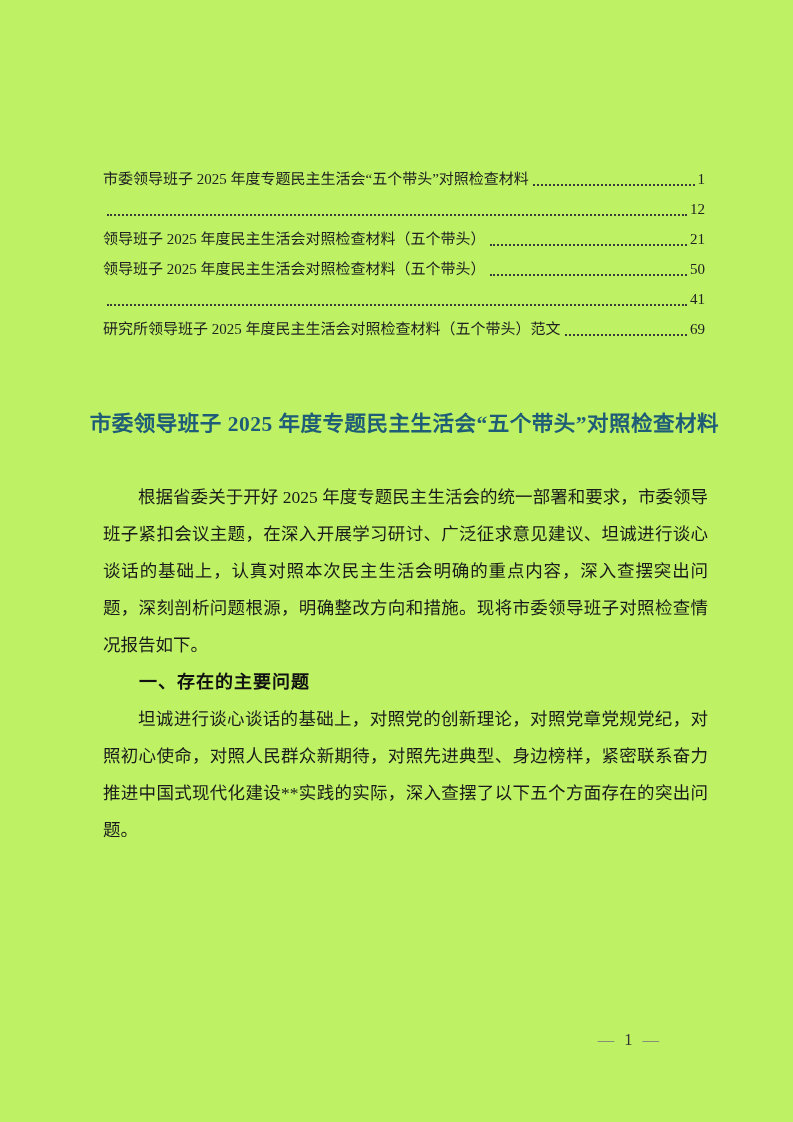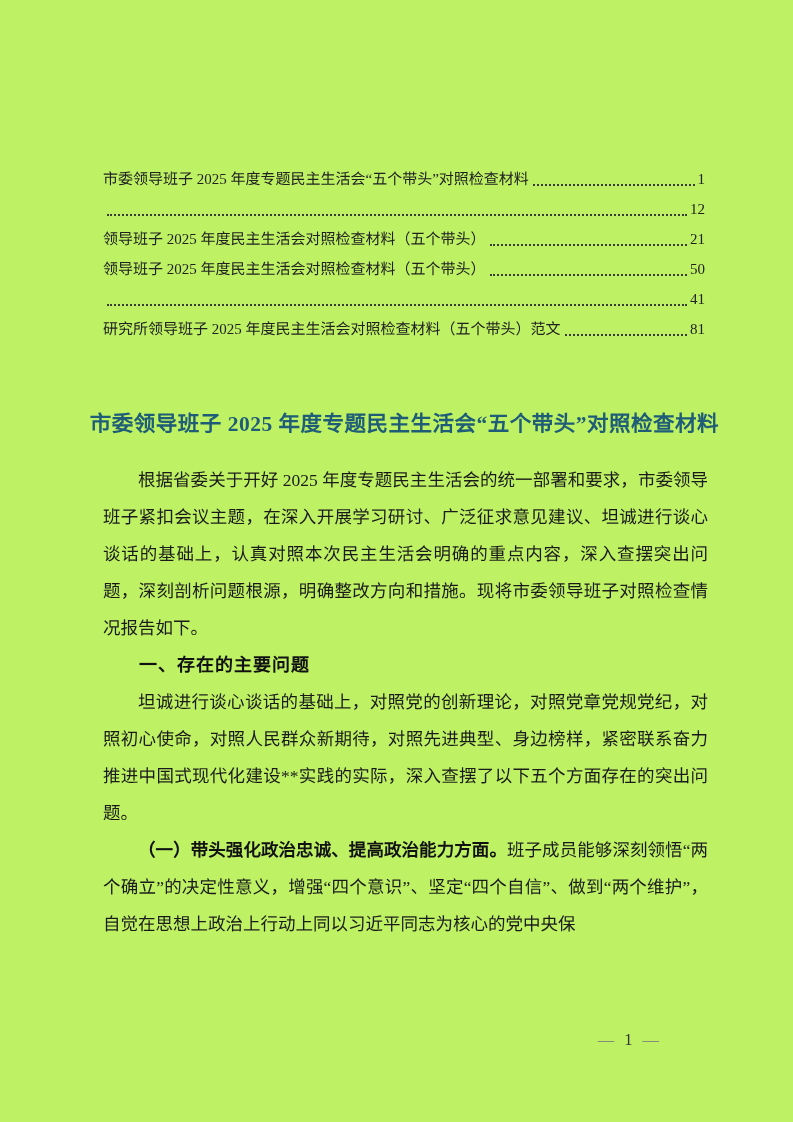--- a/index.html
+++ b/index.html
@@ -52,21 +52,21 @@
     font-size: 21.5px;
     font-weight: bold;
     letter-spacing: 0.5px;
     color: #1e5c77;
     font-family: "Liberation Serif", "DejaVu Serif", serif;
     line-height: 34px;
   }
   
   .body-text {
     position: absolute;
-    left: 103px; right: 85px; top: 462px;
+    left: 103px; right: 85px; top: 479px;
     font-size: 17.5px;
     line-height: 37px;
     text-align: justify;
     color: #1a1a1a;
   }
   .body-text p {
     text-indent: 2em;
     margin: 0;
   }
   .sec-heading {
@@ -119,30 +119,29 @@
       <span class="toc-leader"></span>
       <span class="toc-page">50</span>
     </div>
     <div class="toc-row">
       <span class="toc-leader"></span>
       <span class="toc-page">41</span>
     </div>
     <div class="toc-row">
       <span class="toc-title">研究所领导班子 2025 年度民主生活会对照检查材料（五个带头）范文</span>
       <span class="toc-leader"></span>
-      <span class="toc-page">81</span>
+      <span class="toc-page">69</span>
     </div>
   </nav>
 
   <h1 class="doc-title">市委领导班子 2025 年度专题民主生活会“五个带头”对照检查材料</h1>
 
   <div class="body-text">
     <p>根据省委关于开好 2025 年度专题民主生活会的统一部署和要求，市委领导班子紧扣会议主题，在深入开展学习研讨、广泛征求意见建议、坦诚进行谈心谈话的基础上，认真对照本次民主生活会明确的重点内容，深入查摆突出问题，深刻剖析问题根源，明确整改方向和措施。现将市委领导班子对照检查情况报告如下。</p>
     <p class="sec-heading">一、存在的主要问题</p>
     <p>坦诚进行谈心谈话的基础上，对照党的创新理论，对照党章党规党纪，对照初心使命，对照人民群众新期待，对照先进典型、身边榜样，紧密联系奋力推进中国式现代化建设**实践的实际，深入查摆了以下五个方面存在的突出问题。</p>
-    <p><span class="lead-bold">（一）带头强化政治忠诚、提高政治能力方面。</span><span>班子成员能够深刻领悟“两个确立”的决定性意义，增强“四个意识”、坚定“四个自信”、做到“两个维护”，自觉在思想上政治上行动上同以习近平同志为核心的党中央保</span></p>
   </div>
 
   <div class="footer">
     <span class="dash">—</span><span class="num">1</span><span class="dash">—</span>
   </div>
 
 </div>
 
 </body></html>

